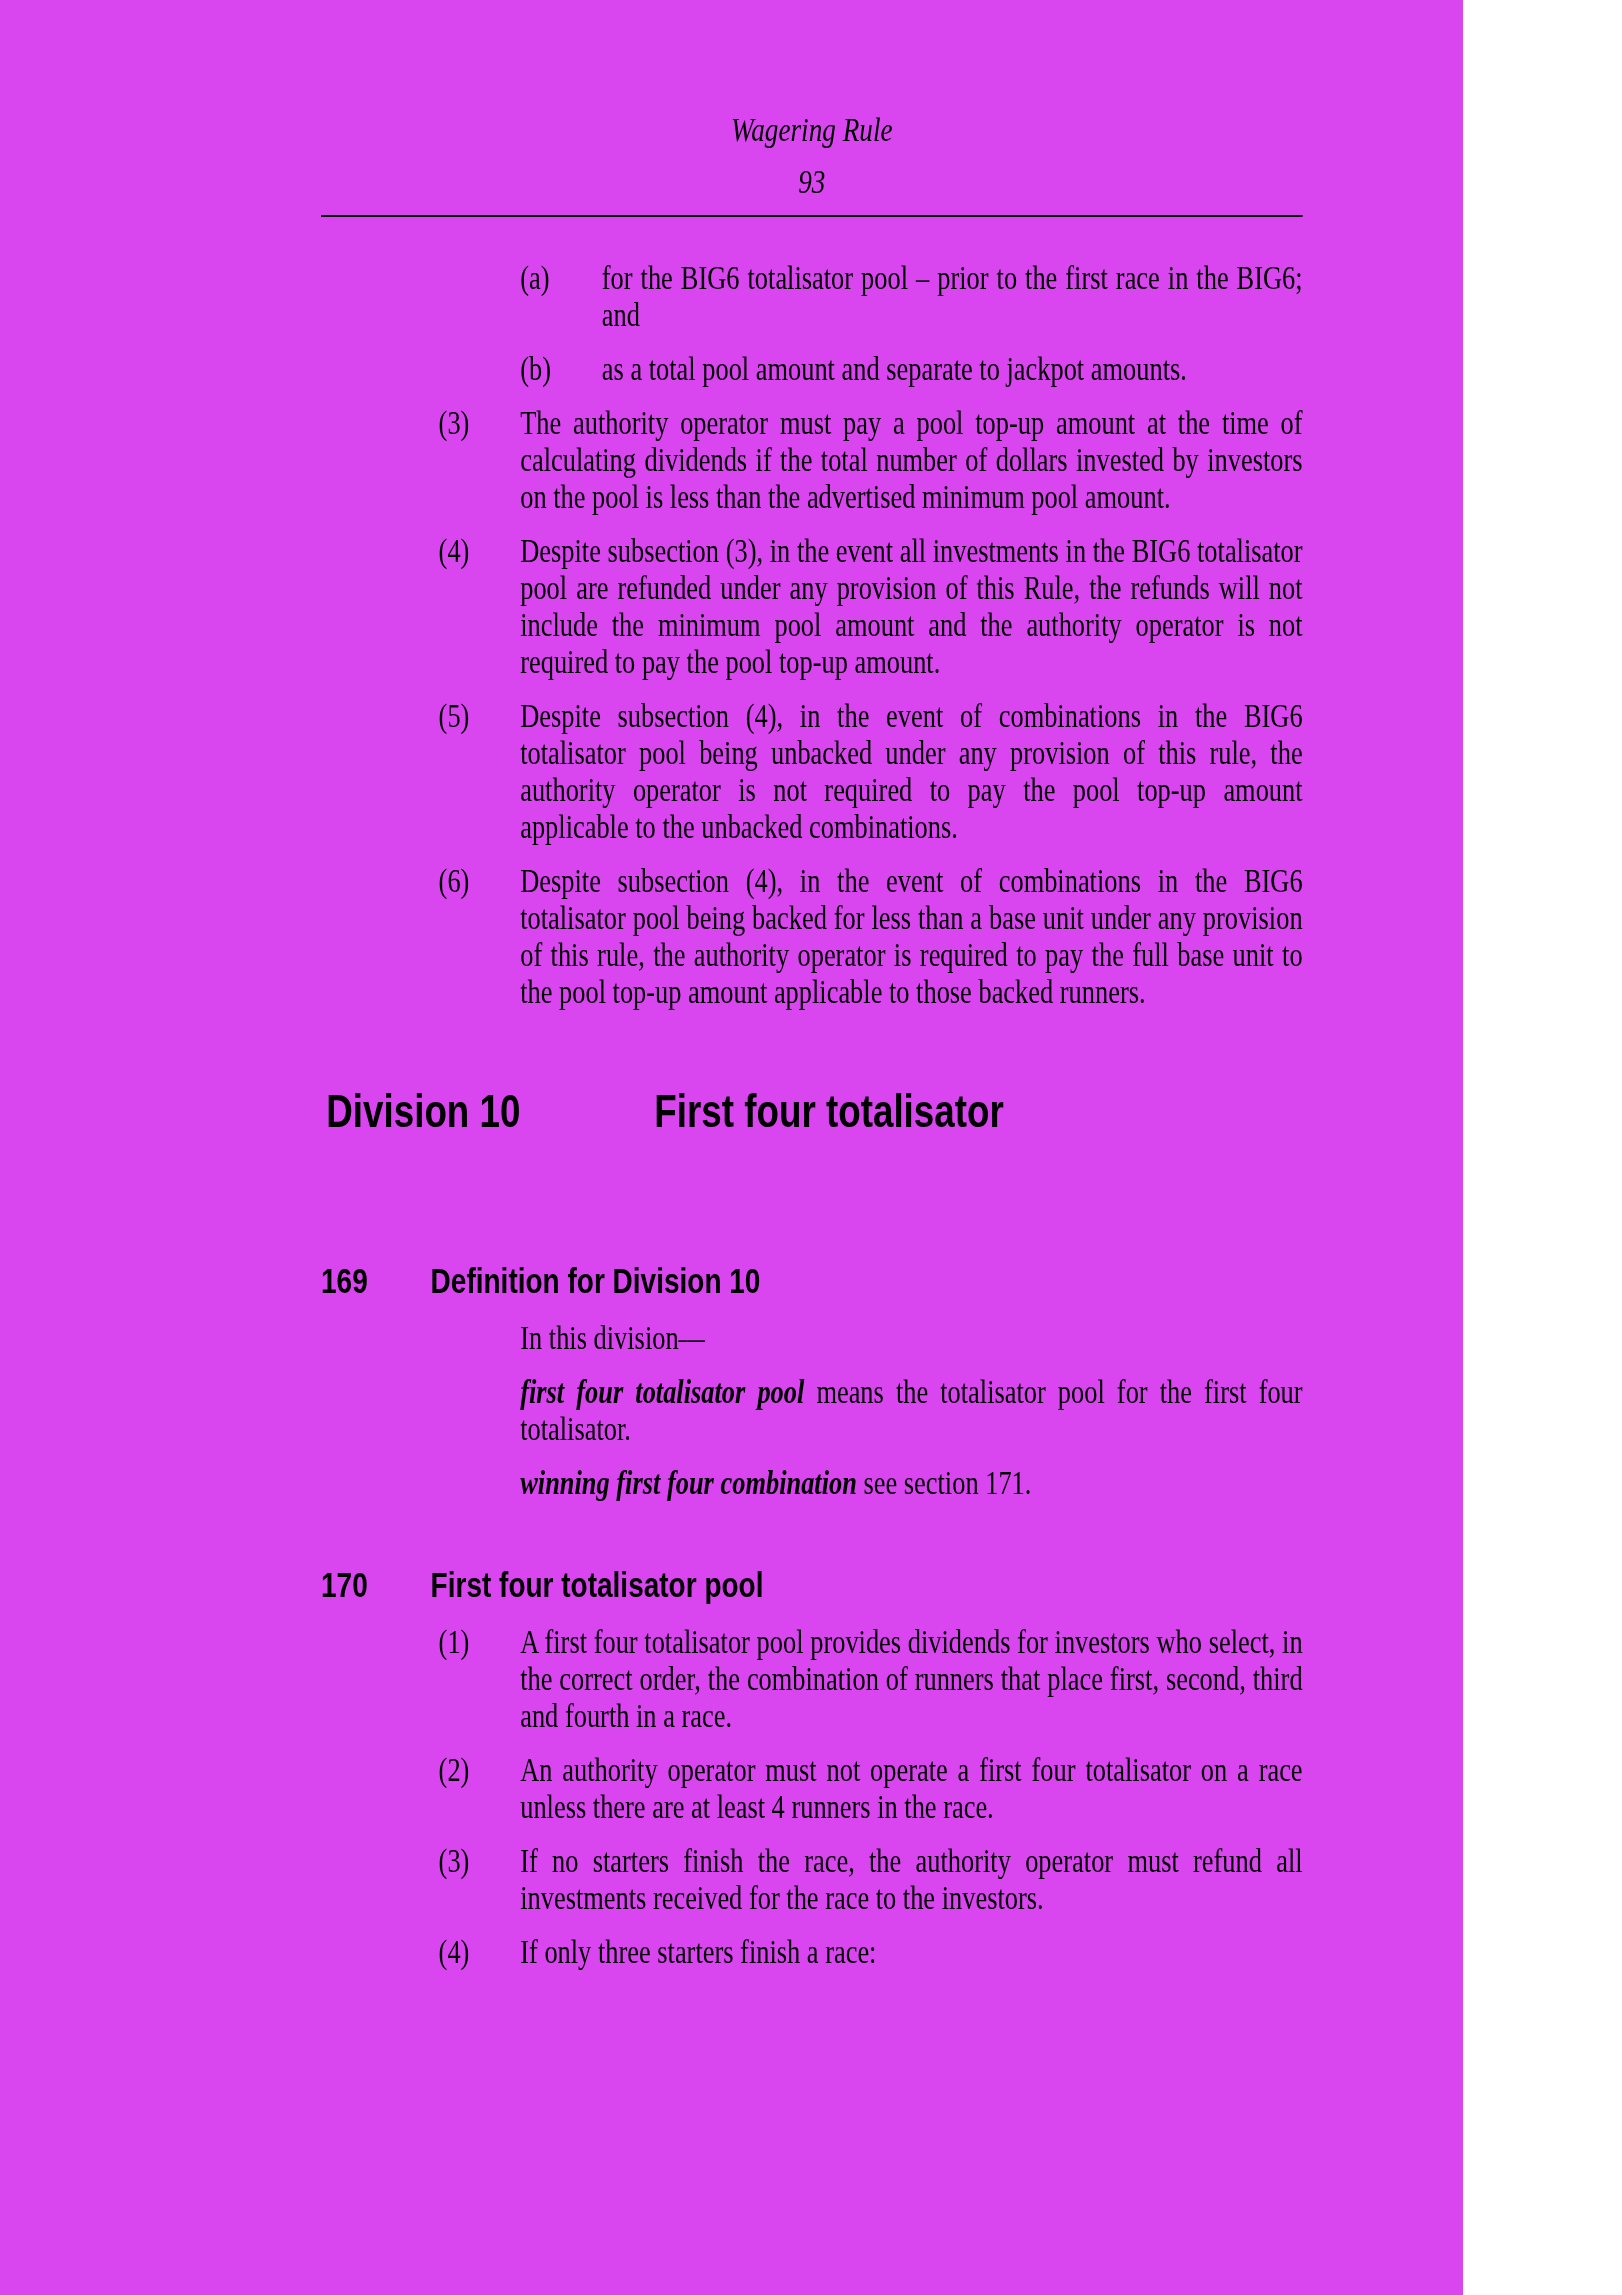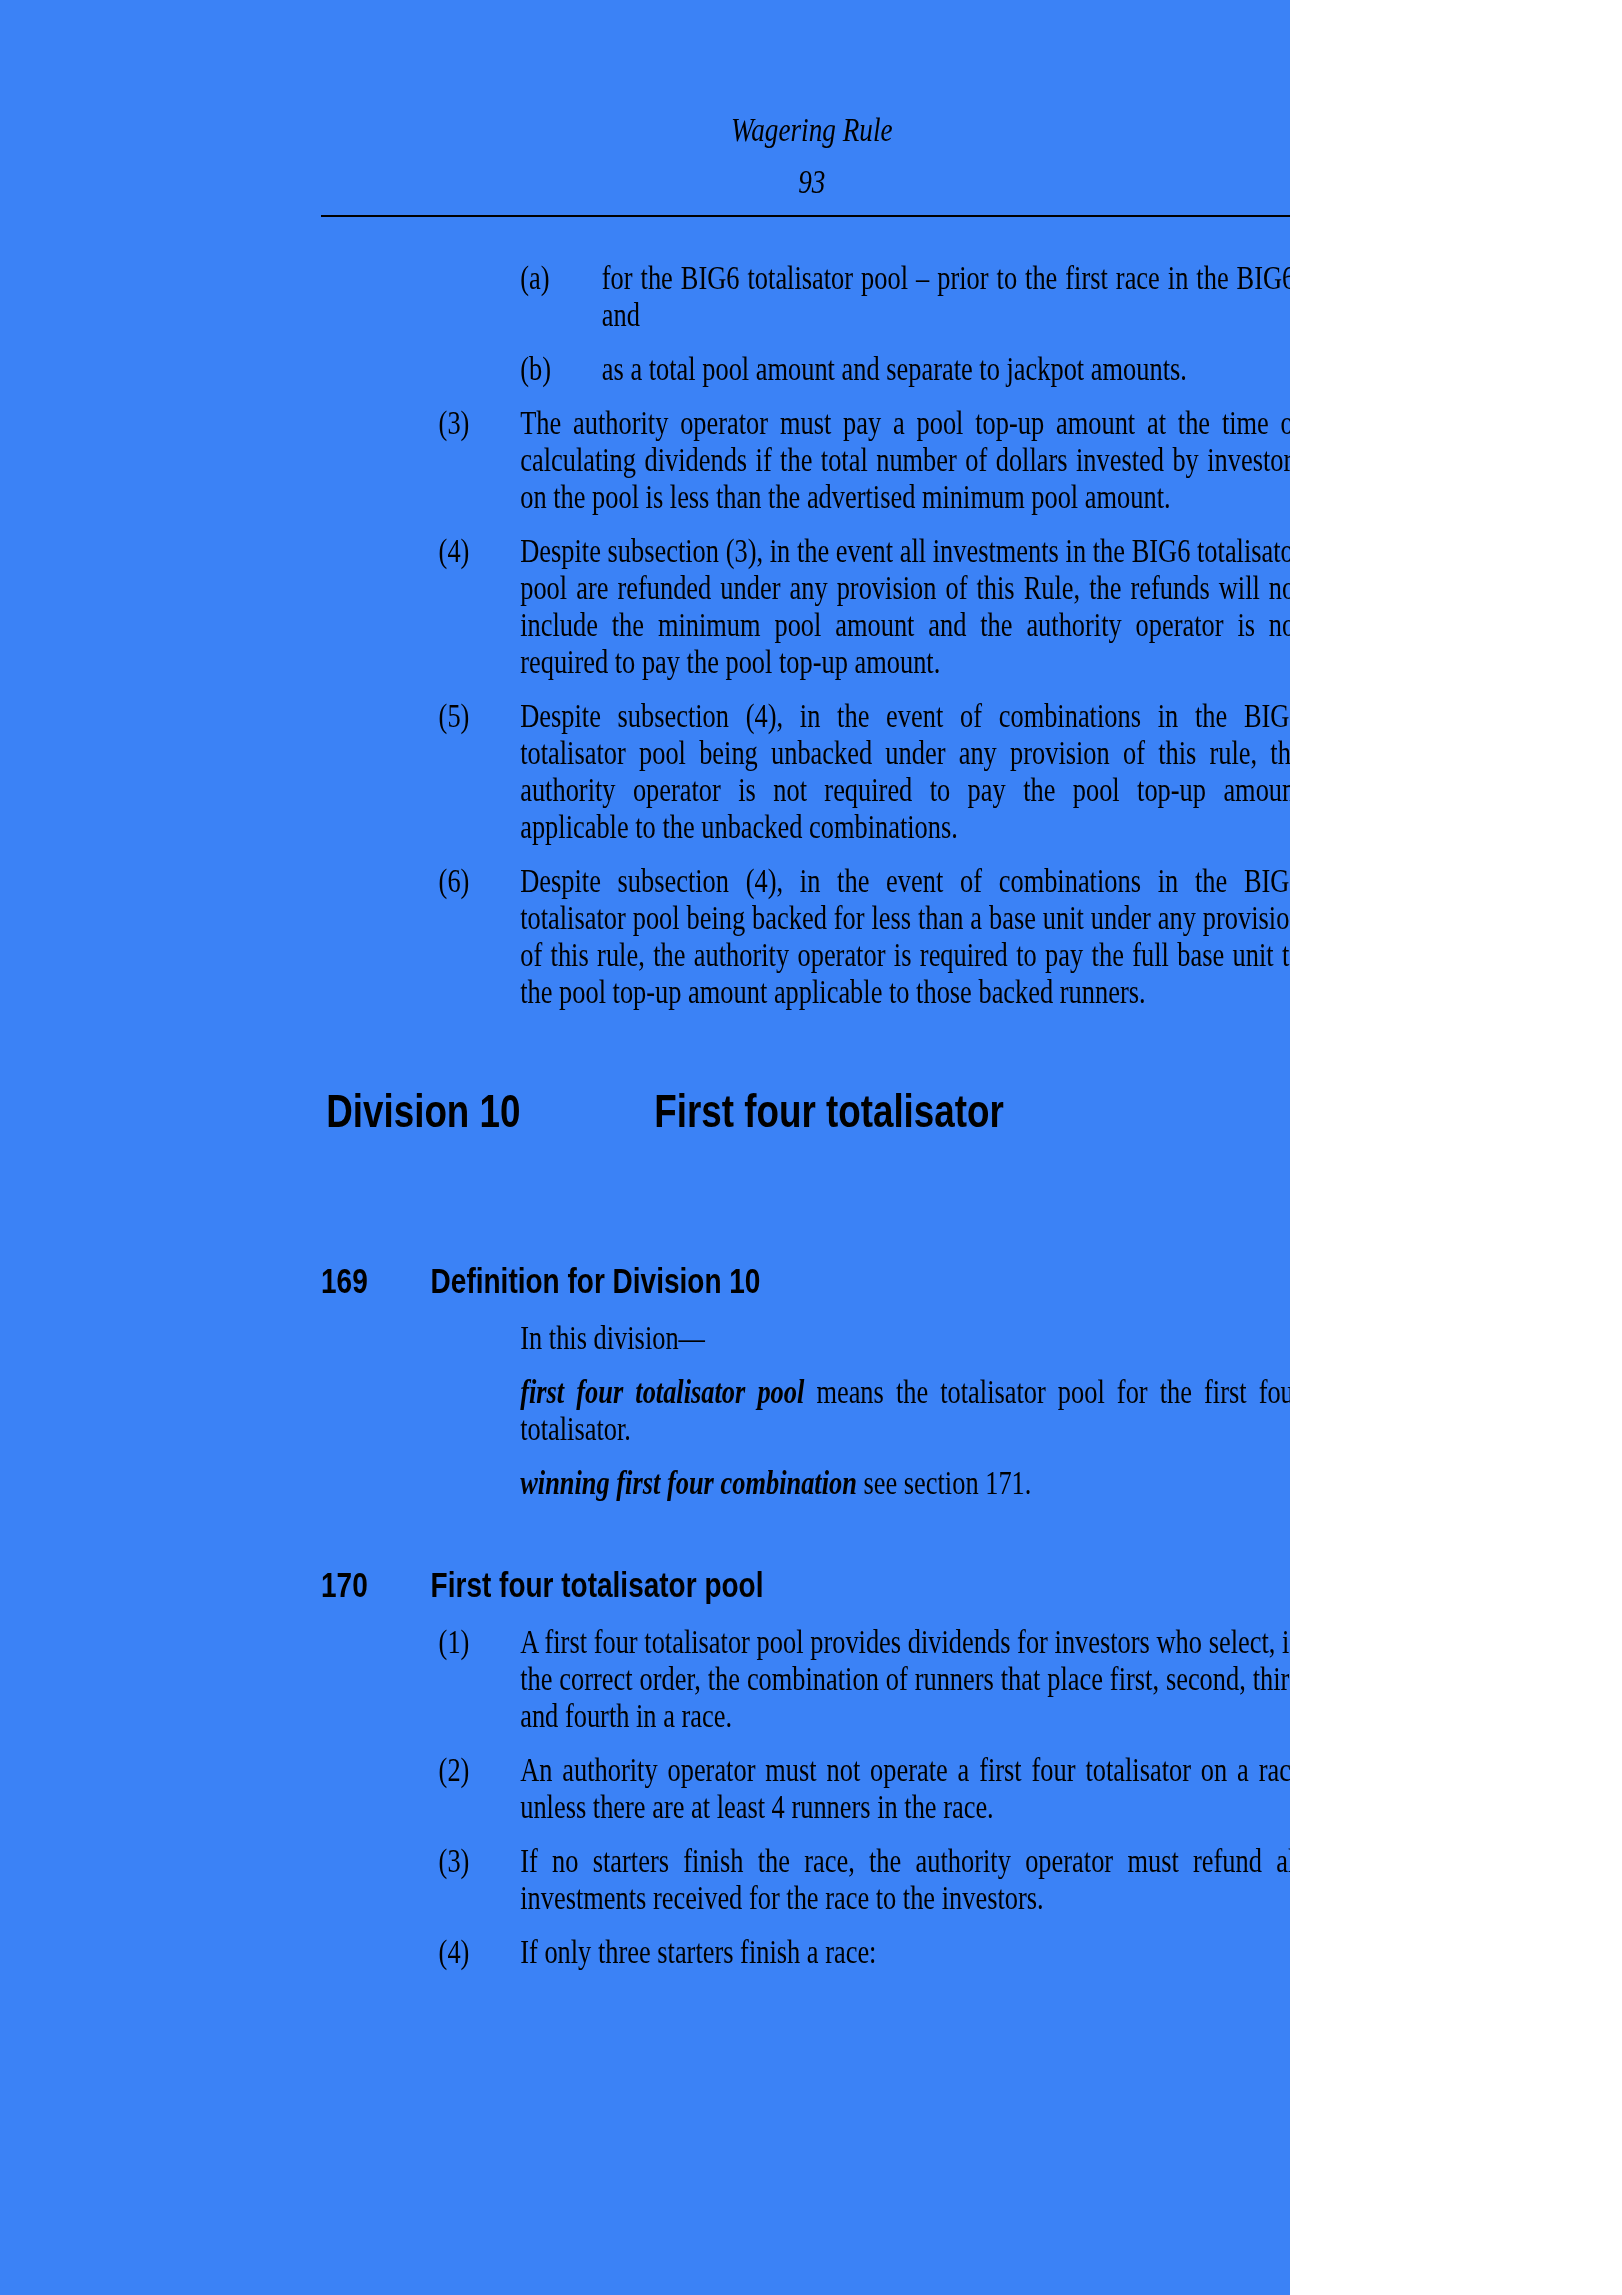--- a/index.html
+++ b/index.html
@@ -1,20 +1,20 @@
 <!DOCTYPE html>
 <html style="font-size:10.5px"><head>
 <meta charset="utf-8">
 <style>
   html, body { margin: 0; padding: 0; background: #ffffff; }
   .page {
     position: relative;
-    width: 1290px;
+    width: 1463px;
     height: 2295px;
-    background: #3b82f6;
+    background: #d946ef;
     overflow: hidden;
     color: #000000;
   }
   
   .content {
     position: absolute;
     left: 321px;
     top: 0;
     width: 1227px;
     transform: scaleX(0.8);

